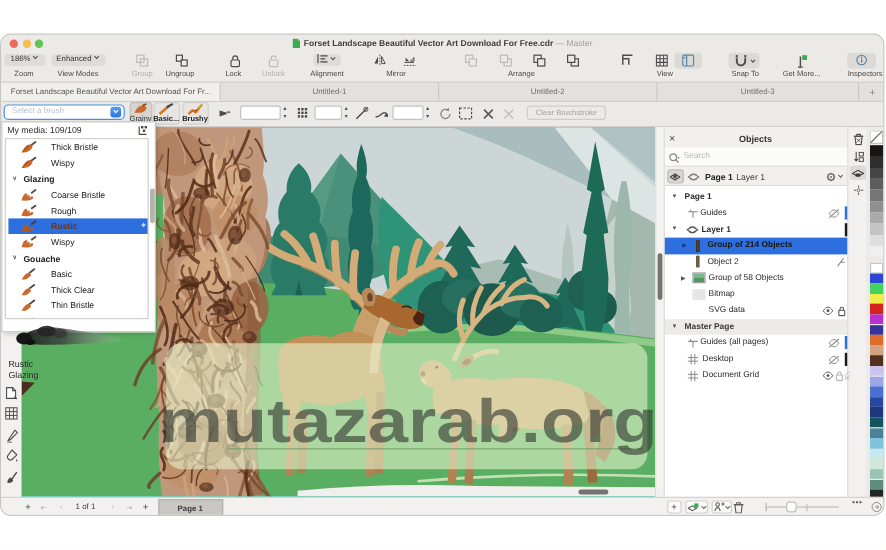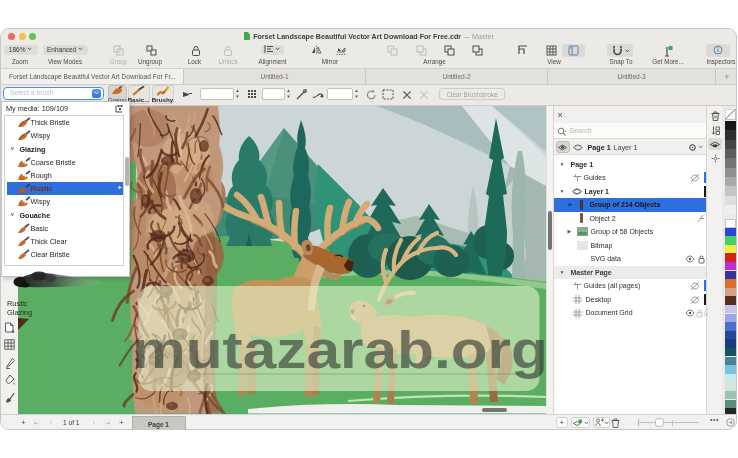--- a/index.html
+++ b/index.html
@@ -35,21 +35,21 @@
 .prow .txt { position:absolute; top:3px; white-space:nowrap; }
 
 #rstrip { position:absolute; left:706.5px; top:0; width:14.5px; height:100%; background:#f2f1ef; }
 #palette { position:absolute; left:721px; top:0; width:16px; height:100%; background:#eceae8; }
 .sw { position:absolute; left:3px; width:10.5px; height:10.4px; }
 
 #statusbar { position:absolute; left:0; top:384.5px; width:100%; height:17.5px; background:#f2f1ef; border-top:1px solid #d5d3d0; font-size:7px; color:#555; }
 
 #popup { position:absolute; left:0; top:71.5px; width:128.5px; height:176px; background:#fff; border:1px solid #c6c4c1; box-shadow:2px 2px 4px rgba(0,0,0,0.18); }
 .litem { position:absolute; left:2px; width:119px; height:13.2px; font-size:7.2px; color:#222; }
-.litem .t { position:absolute; left:24px; top:2.8px; white-space:nowrap; }
+.litem .t { position:absolute; left:36px; top:2.8px; white-space:nowrap; }
 .lhead { position:absolute; left:2px; width:119px; height:13.2px; font-size:7.2px; font-weight:bold; color:#222; }
 .bicon { position:absolute; left:10px; top:1.5px; width:14px; height:11px; }
 </style>
 </head>
 <body>
 <div id="win">
 
   <div id="titlebar">
     <div class="tl" style="left:7px; background:#ec6a5e;"></div>
     <div class="tl" style="left:17.5px; background:#f5bf4f;"></div>
@@ -650,20 +650,21 @@
       </svg>
       <div class="abs" style="left:464px; top:302px; width:25px; height:3.5px; background:#757470; border-radius:2px;"></div>
       
     </div>
     <div id="vscroll">
         <div id="vthumb"></div>
       </div>
     <div id="panel">
       <div class="abs" style="left:0; top:0; width:100%; height:17px; background:#f1f0ee;"></div>
       <div class="abs" style="left:4px; top:4px; font-size:9px; color:#4a4a48;">×</div>
+      <div class="abs" style="left:0; top:4.5px; width:100%; text-align:center; font-size:7.5px; font-weight:bold; color:#333;">Objects</div>
       <div class="abs" style="left:0; top:17px; width:100%; height:15.5px; background:#fbfbfa; border-bottom:1px solid #dddbd8;">
         <svg class="abs" style="left:3px; top:3.5px;" width="10" height="9" viewBox="0 0 10 9">
             <circle cx="4" cy="4" r="2.8" fill="none" stroke="#8a8885" stroke-width="1.1"></circle>
             <line x1="6.2" y1="6.2" x2="8.5" y2="8.5" stroke="#8a8885" stroke-width="1.1"></line>
             <path d="M8 3.5l1.5 1-1.5 1z" fill="#8a8885"></path>
           </svg>
         <div class="abs" style="left:16px; top:3.5px; font-size:7px; color:#b9b7b4;">Search</div>
       </div>
       <div class="abs" style="left:0; top:33px; width:100%; height:16px; background:#f1f0ee; border-bottom:1px solid #dddbd8;">
         <div class="abs" style="left:2px; top:1.5px; width:14px; height:12.5px; background:#d8d6d2; border:1px solid #c0beba; border-radius:3px;"></div>
@@ -976,21 +977,21 @@
             <path d="M1 10c2-4 4-5.5 6-6l2 2c-1 2-4 4-6 4z" fill="#c9692b"></path>
             <path d="M7.5 4.5L12 1" stroke="#5a4a42" stroke-width="1.6"></path>
           </svg>
           <span class="t">Thick Clear</span>
         </div>
       <div class="litem" style="top:132px;">
           <svg class="bicon" viewBox="0 0 14 11">
             <path d="M1 10c2-4 4-5.5 6-6l2 2c-1 2-4 4-6 4z" fill="#c9692b"></path>
             <path d="M7.5 4.5L12 1" stroke="#5a4a42" stroke-width="1.6"></path>
           </svg>
-          <span class="t">Clear Bristle</span>
+          <span class="t">Thin Bristle</span>
         </div>
       <div class="lhead" style="top:145.2px;">
           <span style="position:absolute; left:4px; top:3px; font-size:5px; color:#555;">∨</span>
           <span style="position:absolute; left:13px; top:2.8px;">Inks</span>
         </div>
     </div>
     <div class="abs" style="left:122.5px; top:55px; width:4px; height:29px; background:#b5b3b0; border-radius:2px;"></div>
     <svg class="abs" style="left:8px; top:164px;" width="100" height="28" viewBox="0 0 100 28">
       <defs>
           <linearGradient id="strk" x1="0" y1="0" x2="1" y2="0">

